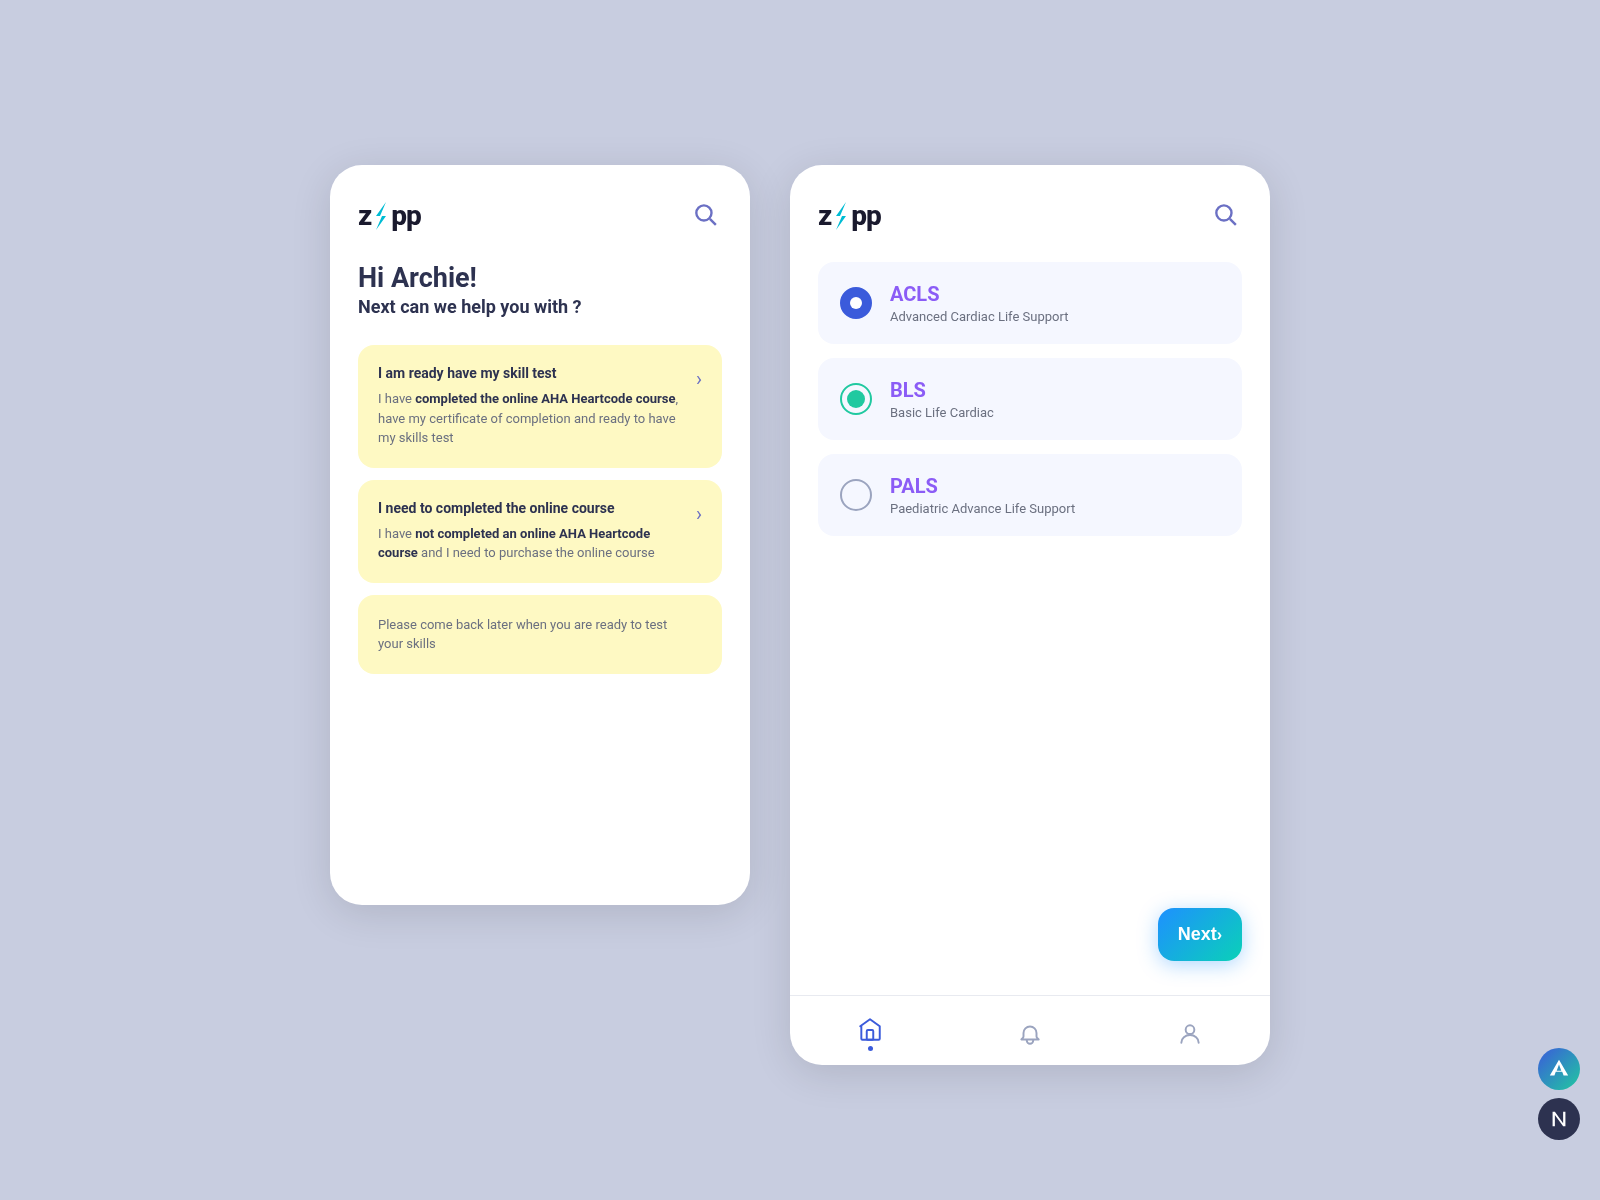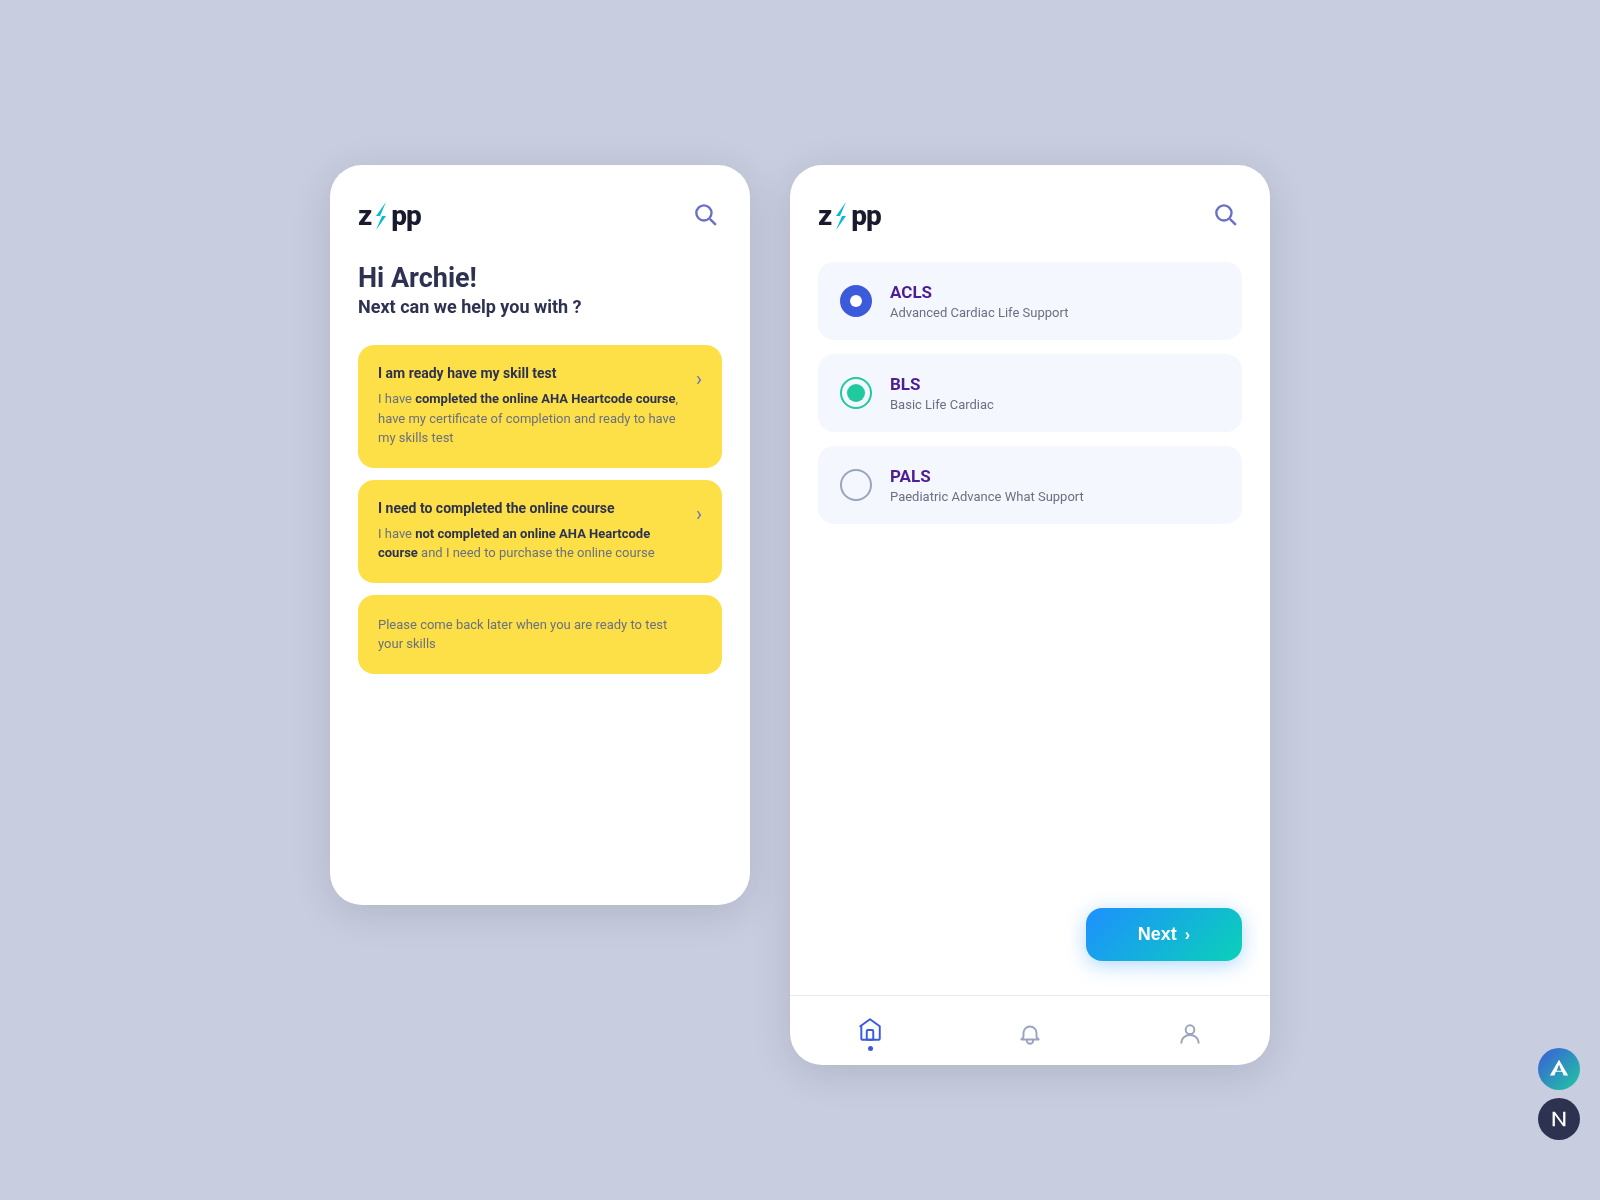--- a/index.html
+++ b/index.html
@@ -110,21 +110,21 @@
       margin-bottom: 2px;
     }
 
     .greeting-sub {
       font-size: 18px;
       font-weight: 700;
       color: #2d3250;
     }
 
     .menu-card {
-      background: #fde047;
+      background: #fef9c3;
       border-radius: 16px;
       padding: 20px 20px;
       margin-bottom: 12px;
       display: flex;
       align-items: flex-start;
       justify-content: space-between;
       cursor: pointer;
       transition: box-shadow 0.2s;
     }
 
@@ -233,23 +233,23 @@
       border-color: #9ba4bf;
       background: transparent;
     }
 
     .cert-info {
       display: flex;
       flex-direction: column;
     }
 
     .cert-name {
-      font-size: 17px;
-      font-weight: 700;
-      color: #4c1d95;
+      font-size: 20px;
+      font-weight: 700;
+      color: #8b5cf6;
       margin-bottom: 3px;
     }
 
     .cert-desc {
       font-size: 13px;
       color: #6b7080;
     }
 
     .next-row {
       display: flex;
@@ -258,25 +258,24 @@
       margin-bottom: 10px;
     }
 
     .next-btn {
       background: linear-gradient(135deg, #1e90ff, #0ad1b8);
       color: #fff;
       font-size: 18px;
       font-weight: 700;
       border: none;
       border-radius: 16px;
-      padding: 16px 52px;
+      padding: 16px 20px;
       cursor: pointer;
       display: flex;
       align-items: center;
-      gap: 8px;
       box-shadow: 0 4px 20px rgba(30,144,255,0.35);
     }
 
     .next-btn .next-chevron {
       font-size: 16px;
     }
 
     
     .bottom-nav {
       border-top: 1px solid #e8eaf0;
@@ -445,21 +444,21 @@
           <div class="cert-info">
             <span class="cert-name">BLS</span>
             <span class="cert-desc">Basic Life Cardiac</span>
           </div>
         </div>
 
         <div class="cert-item">
           <div class="radio-btn unselected"></div>
           <div class="cert-info">
             <span class="cert-name">PALS</span>
-            <span class="cert-desc">Paediatric Advance What Support</span>
+            <span class="cert-desc">Paediatric Advance Life Support</span>
           </div>
         </div>
 
       </div>
 
       <div class="next-row">
         <button class="next-btn">
           <span>Next</span>
           <span class="next-chevron">›</span>
         </button>

